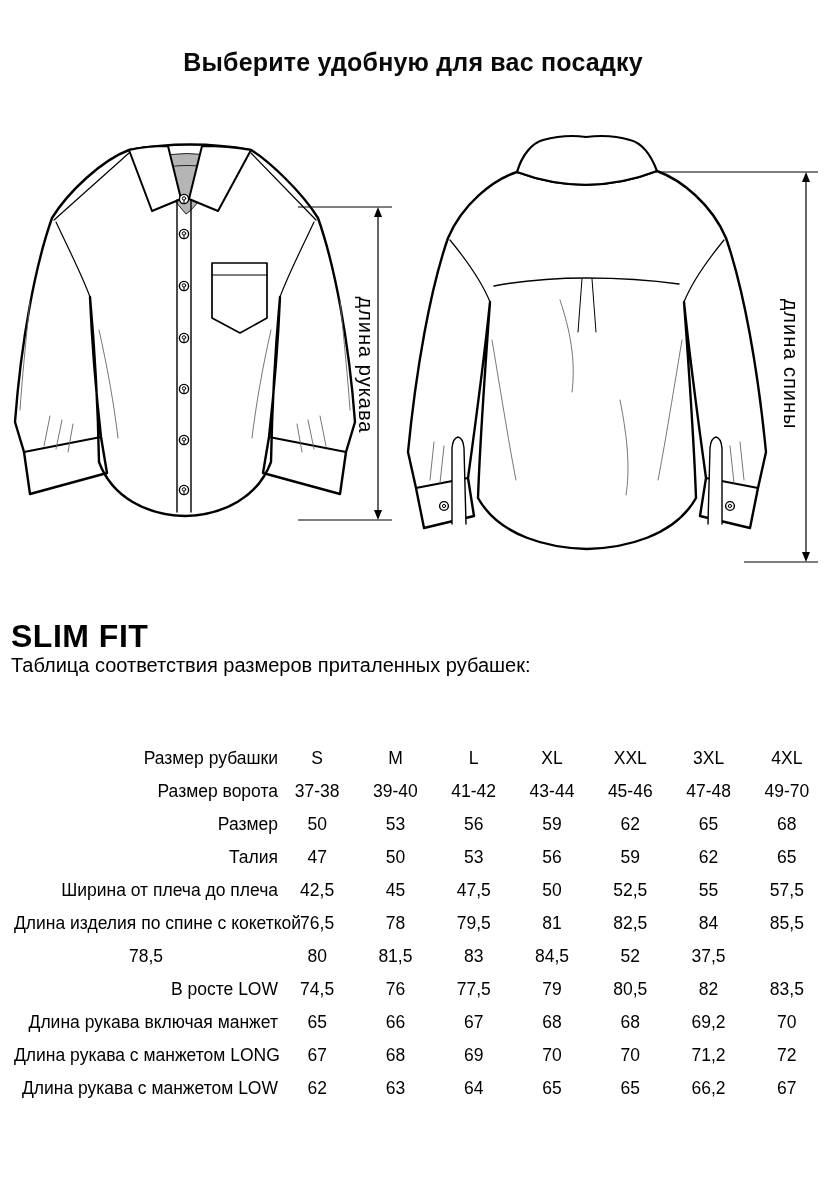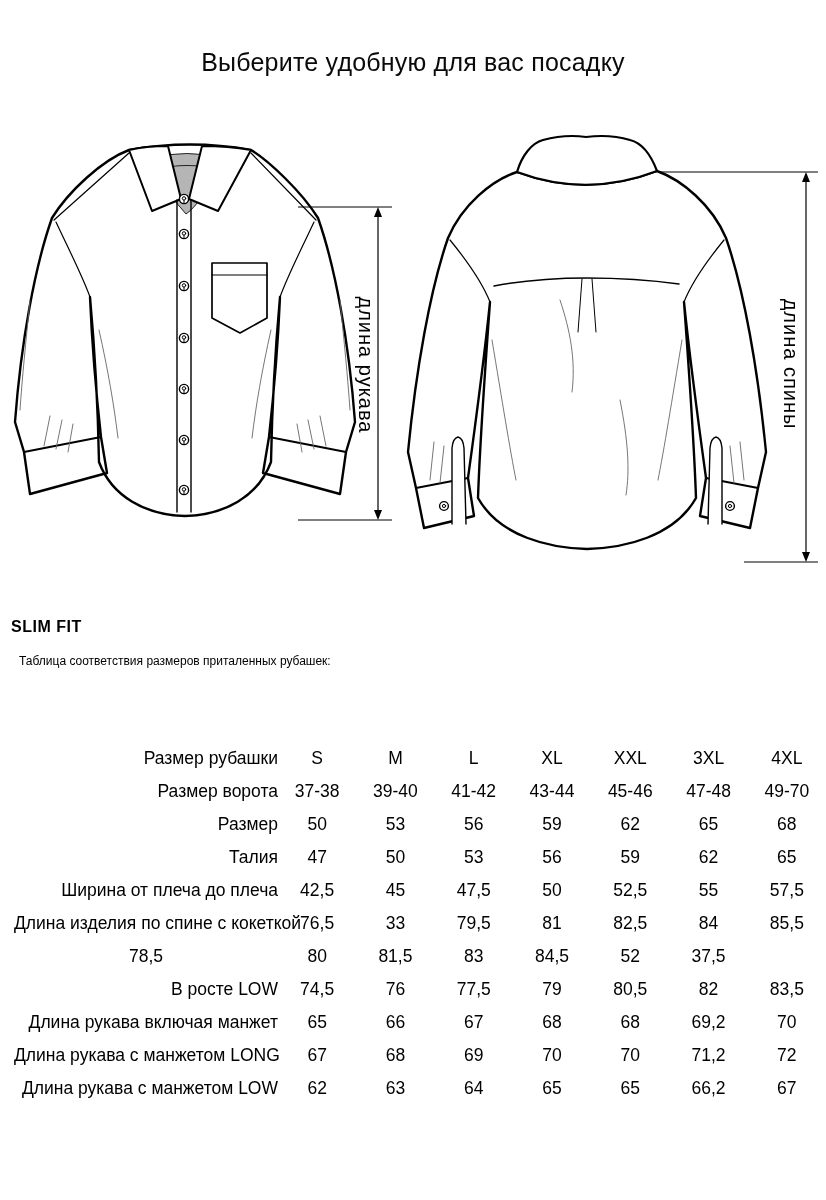--- a/index.html
+++ b/index.html
@@ -7,33 +7,33 @@
     width:826px;height:1200px;
     background:#ffffff;
     position:relative;
     font-family:"Liberation Sans",sans-serif;
     color:#000;
     overflow:hidden;
   }
   .page-title{
     position:absolute;top:48px;left:0;width:826px;
     text-align:center;
-    font-size:25px;font-weight:400;letter-spacing:.2px;
+    font-size:25px;font-weight:700;letter-spacing:.2px;
     color:#0a0a0a;
   }
   .diagram-wrap{
     position:absolute;top:118px;left:0;width:826px;height:474px;
   }
   .section-heading{
     position:absolute;top:618px;left:11px;
-    font-size:16px;font-weight:700;letter-spacing:.5px;text-align:center;
+    font-size:32px;font-weight:700;letter-spacing:.5px;text-align:center;
   }
   .section-subtitle{
     position:absolute;top:654px;left:11px;
-    font-size:12px;font-weight:400;margin-left:8px;
+    font-size:20px;font-weight:400;
   }
   .size-table{
     position:absolute;top:742px;left:14px;width:812px;
   }
   .trow{
     display:grid;
     grid-template-columns:264px repeat(7,1fr);
     height:33px;
     align-items:center;
   }
@@ -258,21 +258,21 @@
       <div class="cell val">45</div>
       <div class="cell val">47,5</div>
       <div class="cell val">50</div>
       <div class="cell val">52,5</div>
       <div class="cell val">55</div>
       <div class="cell val">57,5</div>
     </div>
     <div class="trow">
       <div class="cell label">Длина изделия по спине с кокеткой</div>
       <div class="cell val">76,5</div>
-      <div class="cell val">33</div>
+      <div class="cell val">78</div>
       <div class="cell val">79,5</div>
       <div class="cell val">81</div>
       <div class="cell val">82,5</div>
       <div class="cell val">84</div>
       <div class="cell val">85,5</div>
     </div>
     <div class="trow">
       <div class="cell val">78,5</div>
       <div class="cell val">80</div>
       <div class="cell val">81,5</div>

